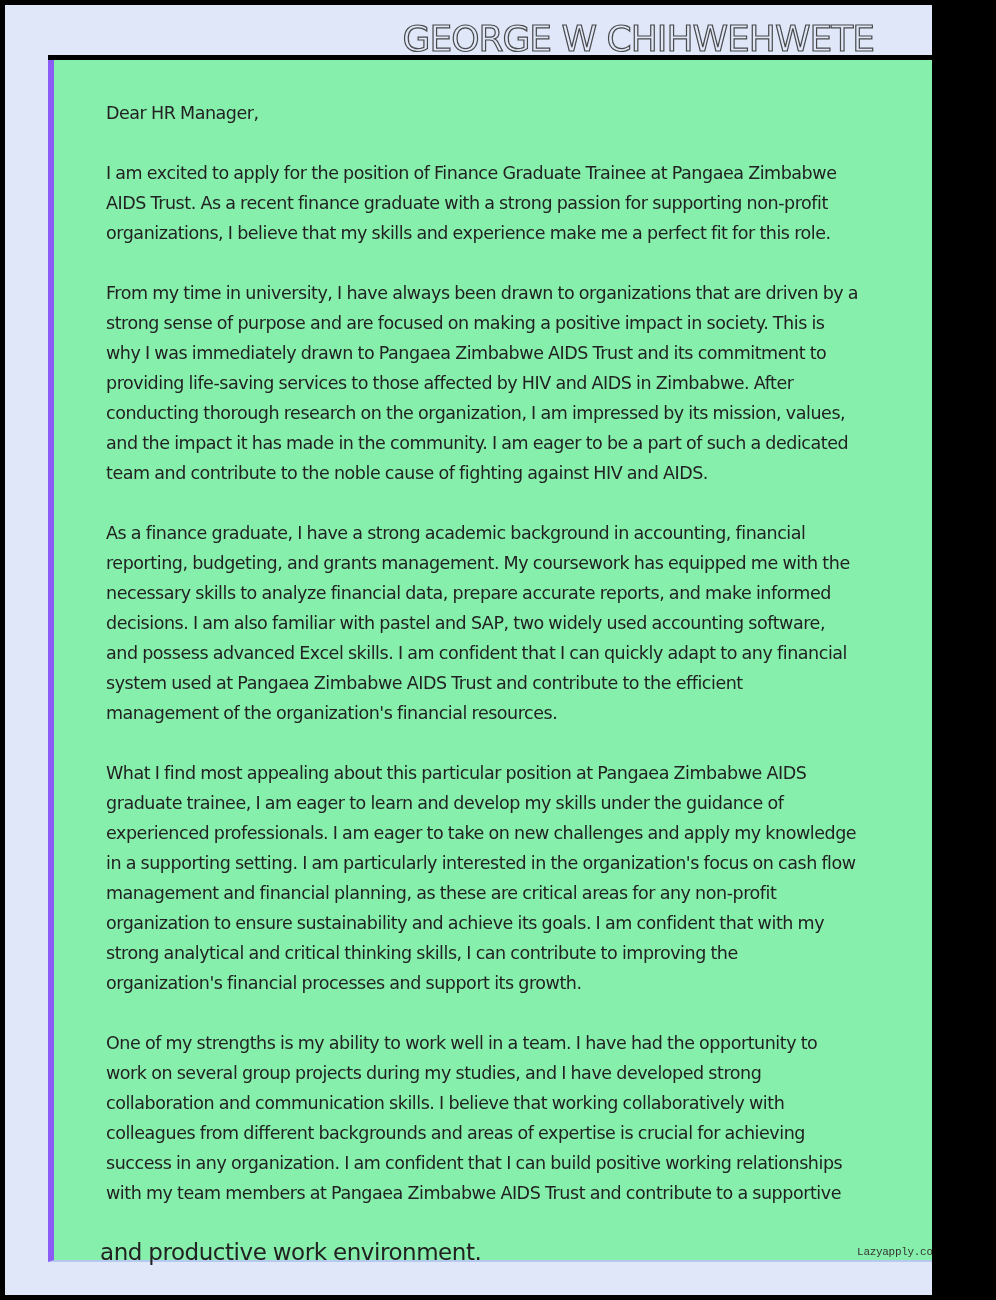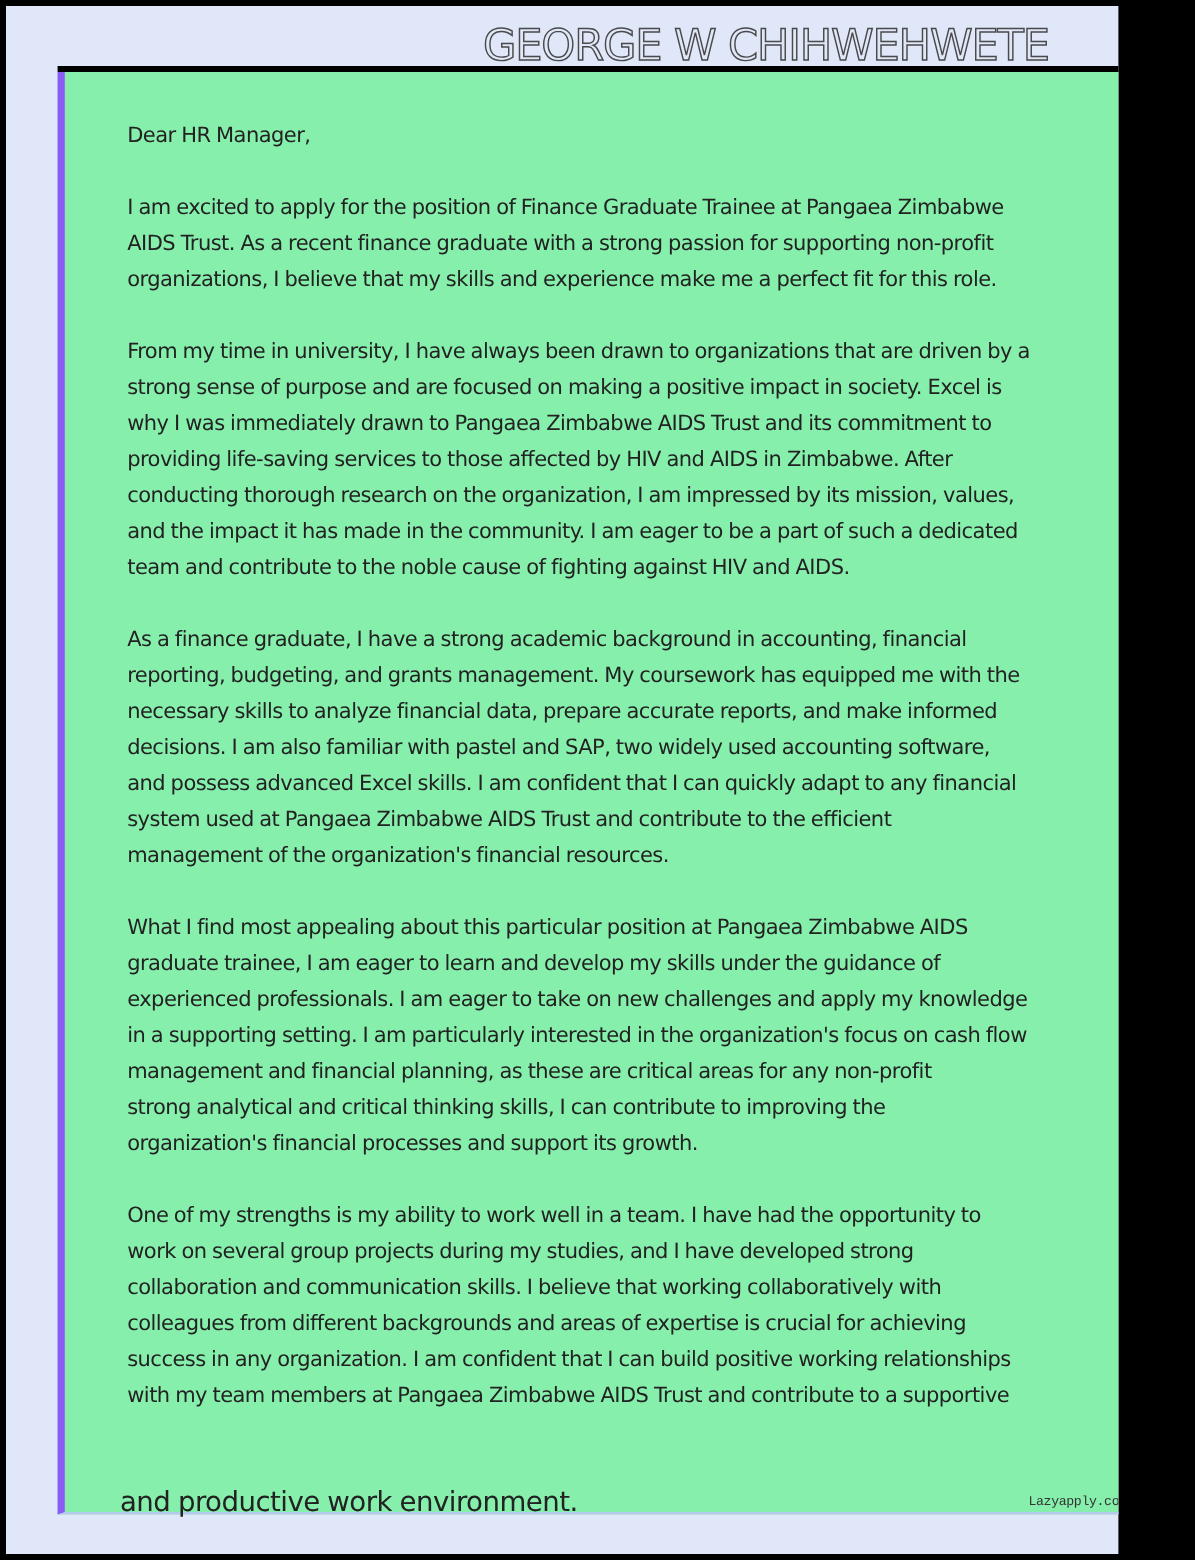--- a/index.html
+++ b/index.html
@@ -115,21 +115,21 @@
       <p class="salutation">Dear HR Manager,</p>
 
       <p class="paragraph">
         <span class="line">I am excited to apply for the position of Finance Graduate Trainee at Pangaea Zimbabwe</span>
         <span class="line">AIDS Trust. As a recent finance graduate with a strong passion for supporting non-profit</span>
         <span class="line">organizations, I believe that my skills and experience make me a perfect fit for this role.</span>
       </p>
 
       <p class="paragraph">
         <span class="line">From my time in university, I have always been drawn to organizations that are driven by a</span>
-        <span class="line">strong sense of purpose and are focused on making a positive impact in society. Excel is</span>
+        <span class="line">strong sense of purpose and are focused on making a positive impact in society. This is</span>
         <span class="line">why I was immediately drawn to Pangaea Zimbabwe AIDS Trust and its commitment to</span>
         <span class="line">providing life-saving services to those affected by HIV and AIDS in Zimbabwe. After</span>
         <span class="line">conducting thorough research on the organization, I am impressed by its mission, values,</span>
         <span class="line">and the impact it has made in the community. I am eager to be a part of such a dedicated</span>
         <span class="line">team and contribute to the noble cause of fighting against HIV and AIDS.</span>
       </p>
 
       <p class="paragraph">
         <span class="line">As a finance graduate, I have a strong academic background in accounting, financial</span>
         <span class="line">reporting, budgeting, and grants management. My coursework has equipped me with the</span>
@@ -139,20 +139,21 @@
         <span class="line">system used at Pangaea Zimbabwe AIDS Trust and contribute to the efficient</span>
         <span class="line">management of the organization's financial resources.</span>
       </p>
 
       <p class="paragraph">
         <span class="line">What I find most appealing about this particular position at Pangaea Zimbabwe AIDS</span>
         <span class="line">graduate trainee, I am eager to learn and develop my skills under the guidance of</span>
         <span class="line">experienced professionals. I am eager to take on new challenges and apply my knowledge</span>
         <span class="line">in a supporting setting. I am particularly interested in the organization's focus on cash flow</span>
         <span class="line">management and financial planning, as these are critical areas for any non-profit</span>
+        <span class="line">organization to ensure sustainability and achieve its goals. I am confident that with my</span>
         <span class="line">strong analytical and critical thinking skills, I can contribute to improving the</span>
         <span class="line">organization's financial processes and support its growth.</span>
       </p>
 
       <p class="paragraph">
         <span class="line">One of my strengths is my ability to work well in a team. I have had the opportunity to</span>
         <span class="line">work on several group projects during my studies, and I have developed strong</span>
         <span class="line">collaboration and communication skills. I believe that working collaboratively with</span>
         <span class="line">colleagues from different backgrounds and areas of expertise is crucial for achieving</span>
         <span class="line">success in any organization. I am confident that I can build positive working relationships</span>

